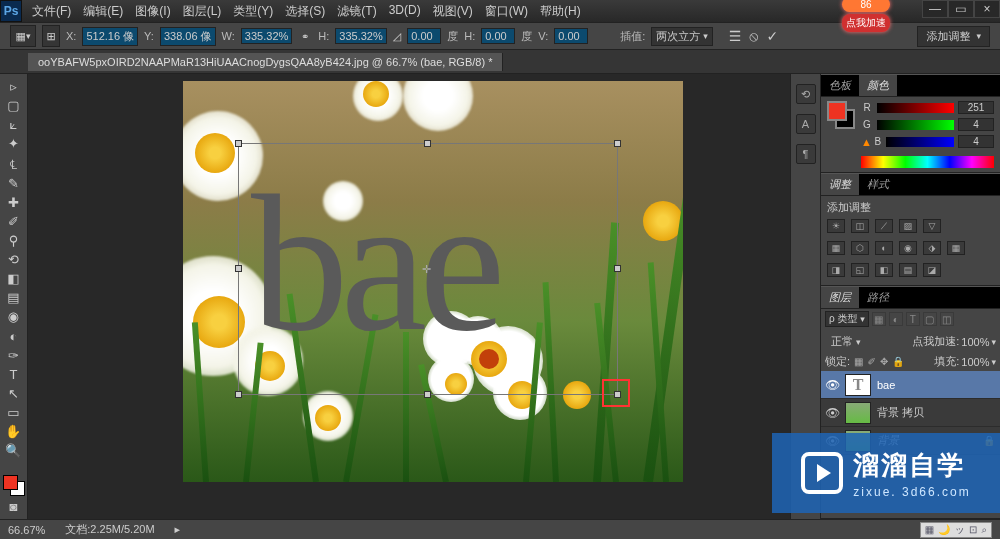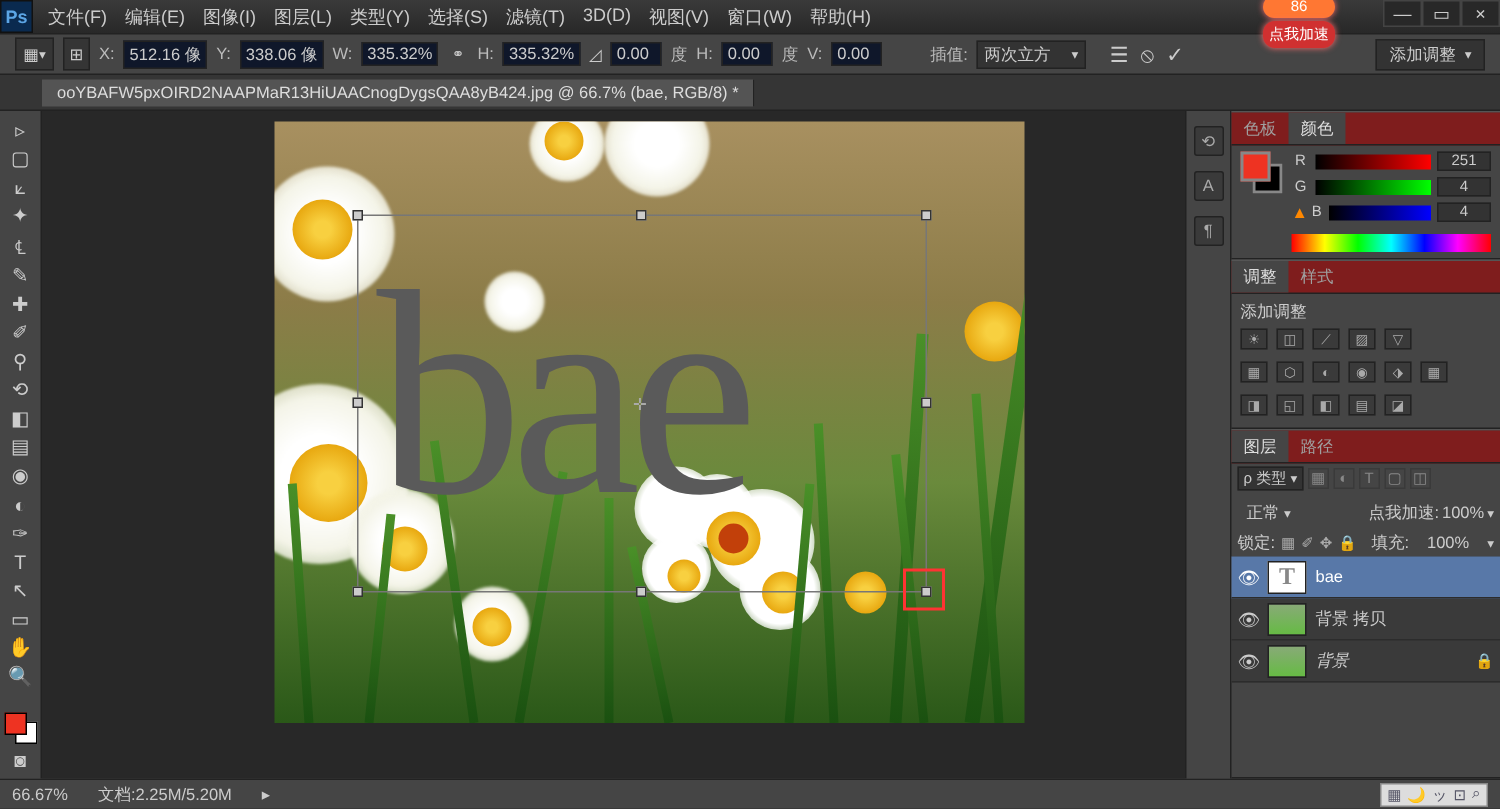--- a/index.html
+++ b/index.html
@@ -9,23 +9,23 @@
     .ps-logo { width: 22px; height: 22px; background: #0a2a4f; color: #5ca6e6; display: flex; align-items: center; justify-content: center; font-weight: bold; font-size: 12px; border: 1px solid #111; }
     .menubar { display: flex; gap: 4px; margin-left: 6px; font-size: 12px; }
     .menubar span { padding: 2px 4px; }
     .window-controls { position: absolute; right: 0; top: 0; display: flex; }
     .window-controls div { width: 26px; height: 18px; background: #282828; border: 1px solid #444; display: flex; align-items: center; justify-content: center; font-size: 12px; }
     .promo { position: absolute; right: 110px; top: -3px; }
     .promo-badge { background: #d03030; color: #fff; border-radius: 8px; padding: 2px 4px; font-size: 10px; display:inline-block; box-shadow: 0 0 4px #ff7070; }
     
     .options-bar { height: 28px; background: #454545; border-top: 1px solid #222; border-bottom: 1px solid #222; display: flex; align-items: center; padding: 0 10px; gap: 6px; font-size: 11px; }
     .opt-icon { width: 26px; height: 22px; background: #353535; border: 1px solid #222; display:flex; align-items:center; justify-content:center; }
-    .opt-field { background: #0f172a; border: 1px solid #222; padding: 1px 3px; min-width: 50px; display:inline-block; }
+    .opt-field { background: #0c4a6e; border: 1px solid #222; padding: 1px 3px; min-width: 50px; display:inline-block; }
     .opt-label { color: #bbb; }
-    .opt-select { background: #333; border: 1px solid #222; padding: 1px 4px; display:flex; align-items:center; gap:14px; }
+    .opt-select { background: #333; border: 1px solid #222; padding: 1px 4px; display:flex; align-items:center; gap:3px; }
     .wspace { margin-left: auto; background: #333; border: 1px solid #222; padding: 2px 8px; display:flex; align-items:center; gap:6px; }
     .gear-icons { display:flex; gap:8px; margin-left:10px; font-size:14px; }
     
     .tabbar { height: 24px; background: #353535; display: flex; align-items: center; padding-left: 28px; border-bottom: 1px solid #222; }
     .tab-item { background: #545454; padding: 3px 10px; font-size: 11px; color: #ddd; border-right: 1px solid #222; }
     
     .main-area { position: relative; height: calc(539px - 22px - 28px - 24px - 20px); display: flex; }
     
     .toolbar { width: 28px; background: #454545; border-right: 1px solid #222; padding: 4px 0; display: flex; flex-direction: column; align-items: center; gap: 2px; }
     .tool { width: 22px; height: 18px; display:flex; align-items:center; justify-content:center; font-size: 13px; color:#ccc; cursor:pointer; }
@@ -45,21 +45,21 @@
     .transform-box { position:absolute; border: 1px solid #777; }
     .handle { position:absolute; width:7px; height:7px; background:#ccc; border:1px solid #333; }
     .redbox { position:absolute; border: 2px solid #f33; }
     .canvas-text { position:absolute; font-family: 'Times New Roman', serif; font-size: 195px; color: #5a5a5a; letter-spacing: -8px; line-height: 1; }
     
     .panel-dock { width: 30px; background: #454545; border-left:1px solid #222; display:flex; flex-direction:column; align-items:center; gap:10px; padding-top:10px; }
     .dock-icon { width:20px; height:20px; background:#3a3a3a; border:1px solid #222; border-radius:2px; display:flex; align-items:center; justify-content:center; font-size:11px; color:#aaa; }
     
     .panels { width: 180px; background: #454545; border-left:1px solid #222; display:flex; flex-direction:column; }
     .panel { border-top: 1px solid #555; border-bottom: 1px solid #222; }
-    .panel-tabs { display:flex; background:#7f1d1d; border-bottom:1px solid #222; }
+    .panel-tabs { display:flex; background:#000000; border-bottom:1px solid #222;font-style:italic; }
     .ptab { padding: 3px 8px; font-size:11px; color:#a0a0a0; }
     .ptab.active { background:#454545; color:#ddd; }
     .panel-body { padding: 4px 6px; font-size:11px; }
     
     .color-sliders { display:flex; flex-direction:column; gap:4px; }
     .slider-row { display:flex; align-items:center; gap:4px; }
     .slider-label { width:12px; text-align:center; font-size:10px; }
     .slider-track { flex:1; height:10px; }
     .slider-r { background: linear-gradient(to right, #000, #f00); }
     .slider-g { background: linear-gradient(to right, #000, #0f0); }
@@ -362,21 +362,21 @@
       <div class="layers-lock">
         <div style="display:flex; align-items:center; gap:4px;">
           <span>锁定:</span>
           <div class="lock-icons">
             <span>▦</span>
             <span>✐</span>
             <span>✥</span>
             <span>🔒</span>
           </div>
         </div>
-        <div style="display:flex; align-items:center; gap:12px;">
+        <div style="display:flex; align-items:center; gap:2px;">
           <span>填充:</span>
           <span class="sel-like">100%</span>
             <span class="chevron">▾</span>
         </div>
       </div>
       <div class="layer-list">
         <div class="layer-row selected">
           <span class="eye">👁</span>
           <div class="layer-thumb text-thumb">T</div>
           <span class="layer-name">bae</span>
@@ -389,20 +389,27 @@
         <div class="layer-row">
           <span class="eye">👁</span>
           <div class="layer-thumb img-thumb2"></div>
           <span class="layer-name" style="font-style:italic;">背景</span>
           <span class="layer-lock">🔒</span>
         </div>
       </div>
     </div>
   </div>
 
+  <div class="watermark">
+    <div class="wm-play"></div>
+    <div>
+      <span class="wm-text">溜溜自学</span>
+      <span class="wm-sub">zixue. 3d66.com</span>
+    </div>
+  </div>
 </div>
 
 <div class="statusbar">
   <span>66.67%</span>
   <span>文档:2.25M/5.20M</span>
   <span>▸</span>
   <div class="status-icons">
     <span>▦</span>
     <span>🌙</span>
     <span>ッ</span>

